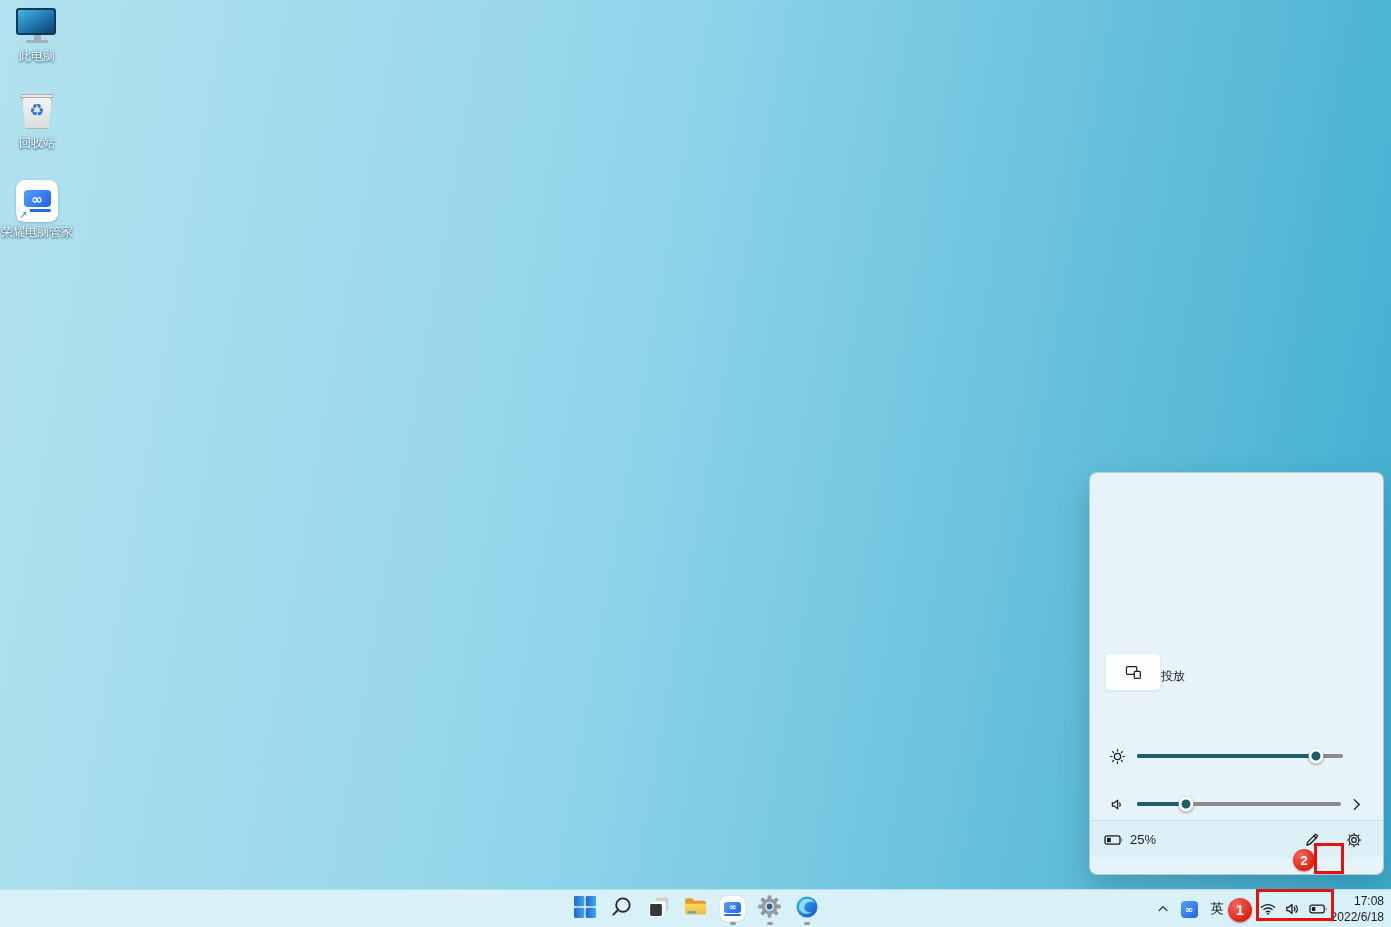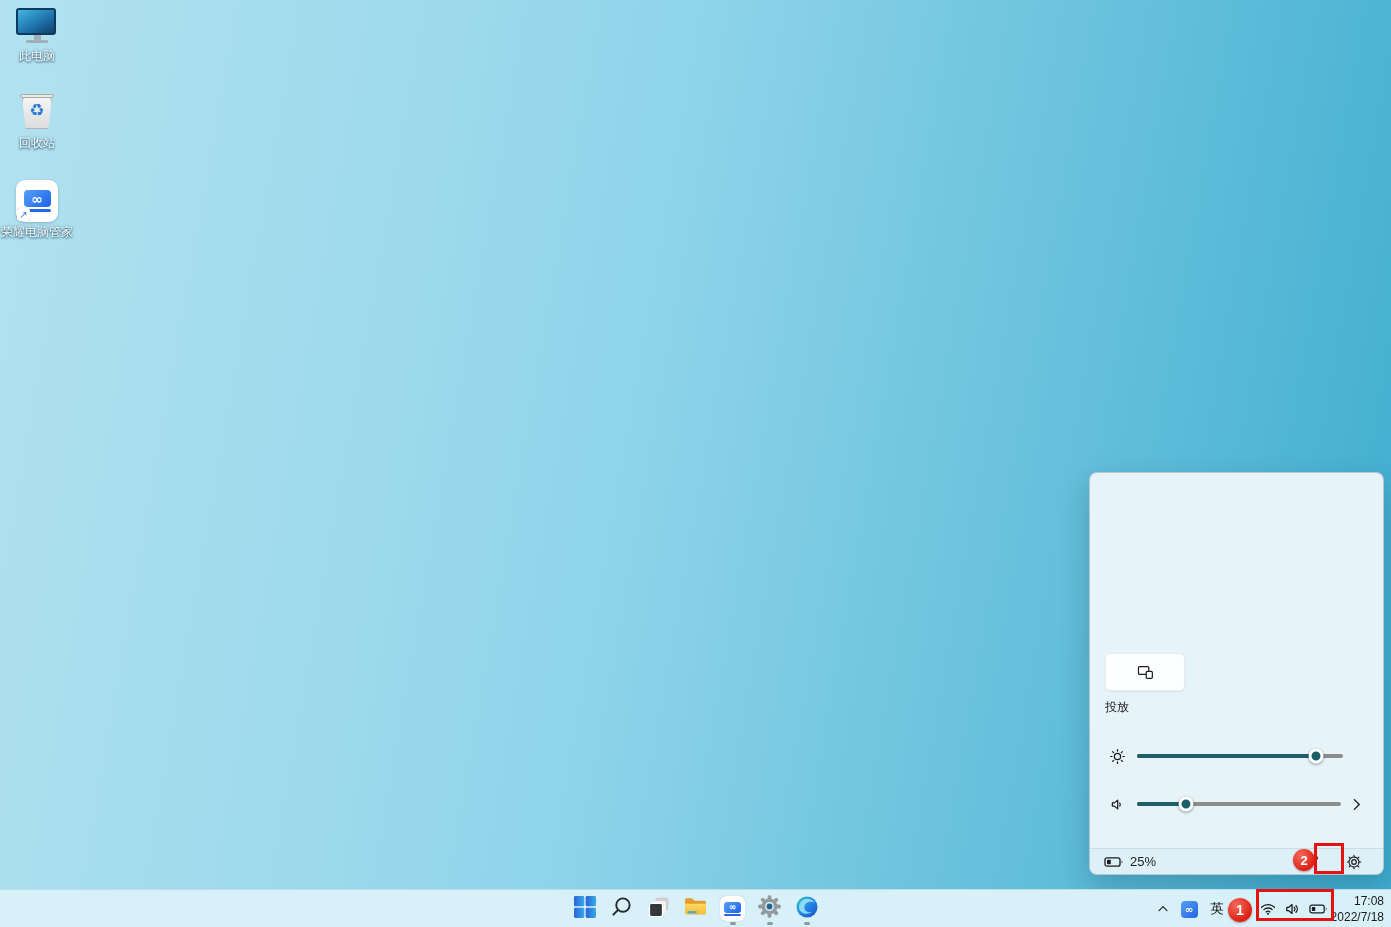--- a/index.html
+++ b/index.html
@@ -33,37 +33,37 @@
     color:#fff; display:flex; align-items:center; justify-content:center; font-family:"DejaVu Sans",sans-serif; font-size:14px; font-weight:bold; }
   .honor-bar { width:27px; height:3px; border-radius:2px; background:#2668e4; margin-top:2px; }
   .shortcut-arrow { position:absolute; left:1px; bottom:1px; width:13px; height:13px; background:#fff; border-radius:3px;
     display:flex; align-items:center; justify-content:center; font-size:10px; color:#2f6fe4; font-family:"DejaVu Sans",sans-serif; box-shadow:0 0 1px rgba(0,0,0,.4); }
 
   
   .qs-panel { position:absolute; left:1089px; top:472px; width:295px; height:403px;
     background:#e6f4f9; border:1px solid rgba(105,140,150,.4); border-radius:8px;
     box-shadow:0 12px 30px rgba(0,30,50,.22); }
   .qs-row { position:absolute; left:15px; display:flex; gap:12px; } .qs-row.r3 { top:180px; }
-  .qs-cell { width:80px; display:flex; flex-direction:column; }
+  .qs-cell { width:80px; display:flex; align-items:center; }
   .qs-tile { width:80px; height:38px; border-radius:5px; display:flex; align-items:center; justify-content:center; cursor:pointer; }
   .qs-tile.inactive { background:#fdfeff; border:1px solid rgba(0,0,0,.08); box-shadow:0 1px 2px rgba(0,0,0,.07); color:#1c1c1c; }
   .qs-tlabel { margin-top:8px; font-size:12px; color:#1b1b1b; white-space:nowrap; }
   .ic { stroke:currentColor; fill:none; stroke-width:1.3; stroke-linecap:round; stroke-linejoin:round; display:block; }
 
   .qs-sliderrow { position:absolute; height:28px; display:flex; align-items:center; color:#1b1b1b; }
   .qs-sliderrow.bri { left:15px; right:40px; top:269px; }
   .qs-sliderrow.vol { left:15px; right:14px; top:317px; }
   .sl-icon { width:24px; display:flex; justify-content:center; }
   .sl-track { flex:1; height:4px; border-radius:2px; background:#8c8c8c; position:relative; margin-left:8px; cursor:pointer; }
   .sl-fill { position:absolute; left:0; top:0; height:4px; border-radius:2px; background:#1d5e68; }
   .sl-thumb { position:absolute; top:50%; transform:translate(-50%,-50%); width:15px; height:15px; border-radius:50%;
     background:#1d5e68; border:3px solid #fff; box-shadow:0 1px 3px rgba(0,0,0,.4); cursor:grab; }
   .vol-chev { width:26px; display:flex; justify-content:center; margin-left:2px; cursor:pointer; }
 
-  .qs-footer { position:absolute; left:0; right:0; bottom:0; height:26px; background:#def0f7;
+  .qs-footer { position:absolute; left:0; right:0; bottom:16px; height:38px; background:#def0f7;
     border-top:1px solid rgba(0,0,0,.08); border-radius:0 0 8px 8px; display:flex; align-items:center; padding:0 14px; color:#1b1b1b; }
   .batt-group { display:flex; align-items:center; gap:6px; cursor:pointer; }
   .batt-group .pct { font-size:13px; }
   .qs-footer .spacer { flex:1; }
   .edit-btn { width:30px; height:30px; display:flex; align-items:center; justify-content:center; cursor:pointer; border-radius:4px; }
   .qsgear-btn { width:30px; height:30px; margin-left:12px; display:flex; align-items:center; justify-content:center; cursor:pointer; border-radius:4px; }
 
   
   .taskbar { position:absolute; left:0; right:0; top:889px; height:38px; background:#d8f1f9; border-top:1px solid #badfeb; }
   .tb-center { position:absolute; left:50%; top:0; height:100%; transform:translateX(-50%); display:flex; align-items:center; gap:11px; }
@@ -335,21 +335,21 @@
           <svg class="ic" viewBox="0 0 20 12" width="19" height="12" style="stroke:#1b1b1b;">
               <rect x="1" y="2" width="15" height="8" rx="2"></rect>
               <path d="M17.7 4.5v3c1-.3 1-2.7 0-3z" fill="#1b1b1b" stroke="none"></path>
               <rect x="3" y="4" width="3.6" height="4" rx="0.8" fill="#1b1b1b" stroke="none"></rect>
             </svg>
         </span>
       </div>
 
       <div class="clock">
         <div>17:08</div>
-        <div>2022/7/18</div>
+        <div>2022/6/18</div>
       </div>
     </div>
   </div>
 
   <div class="anno-circle c1">1</div>
   <div class="anno-rect r1"></div>
   <div class="anno-circle c2">2</div>
   <div class="anno-rect r2"></div>
 
 </div>

